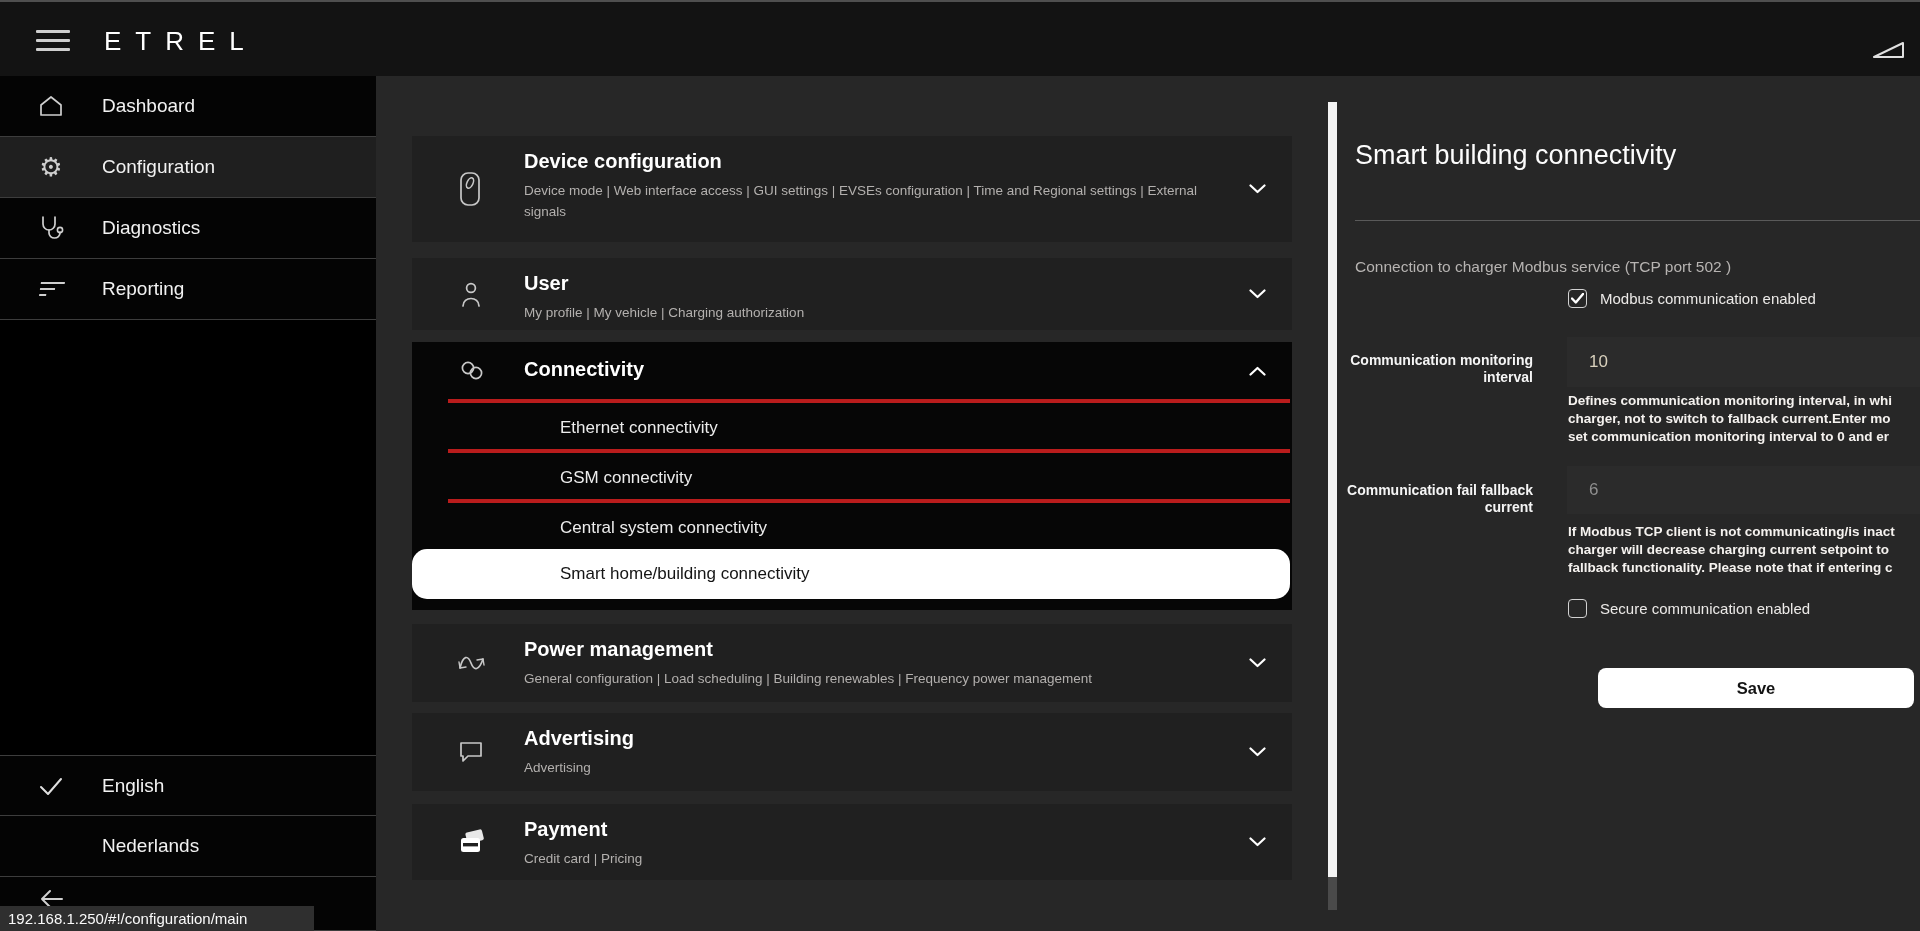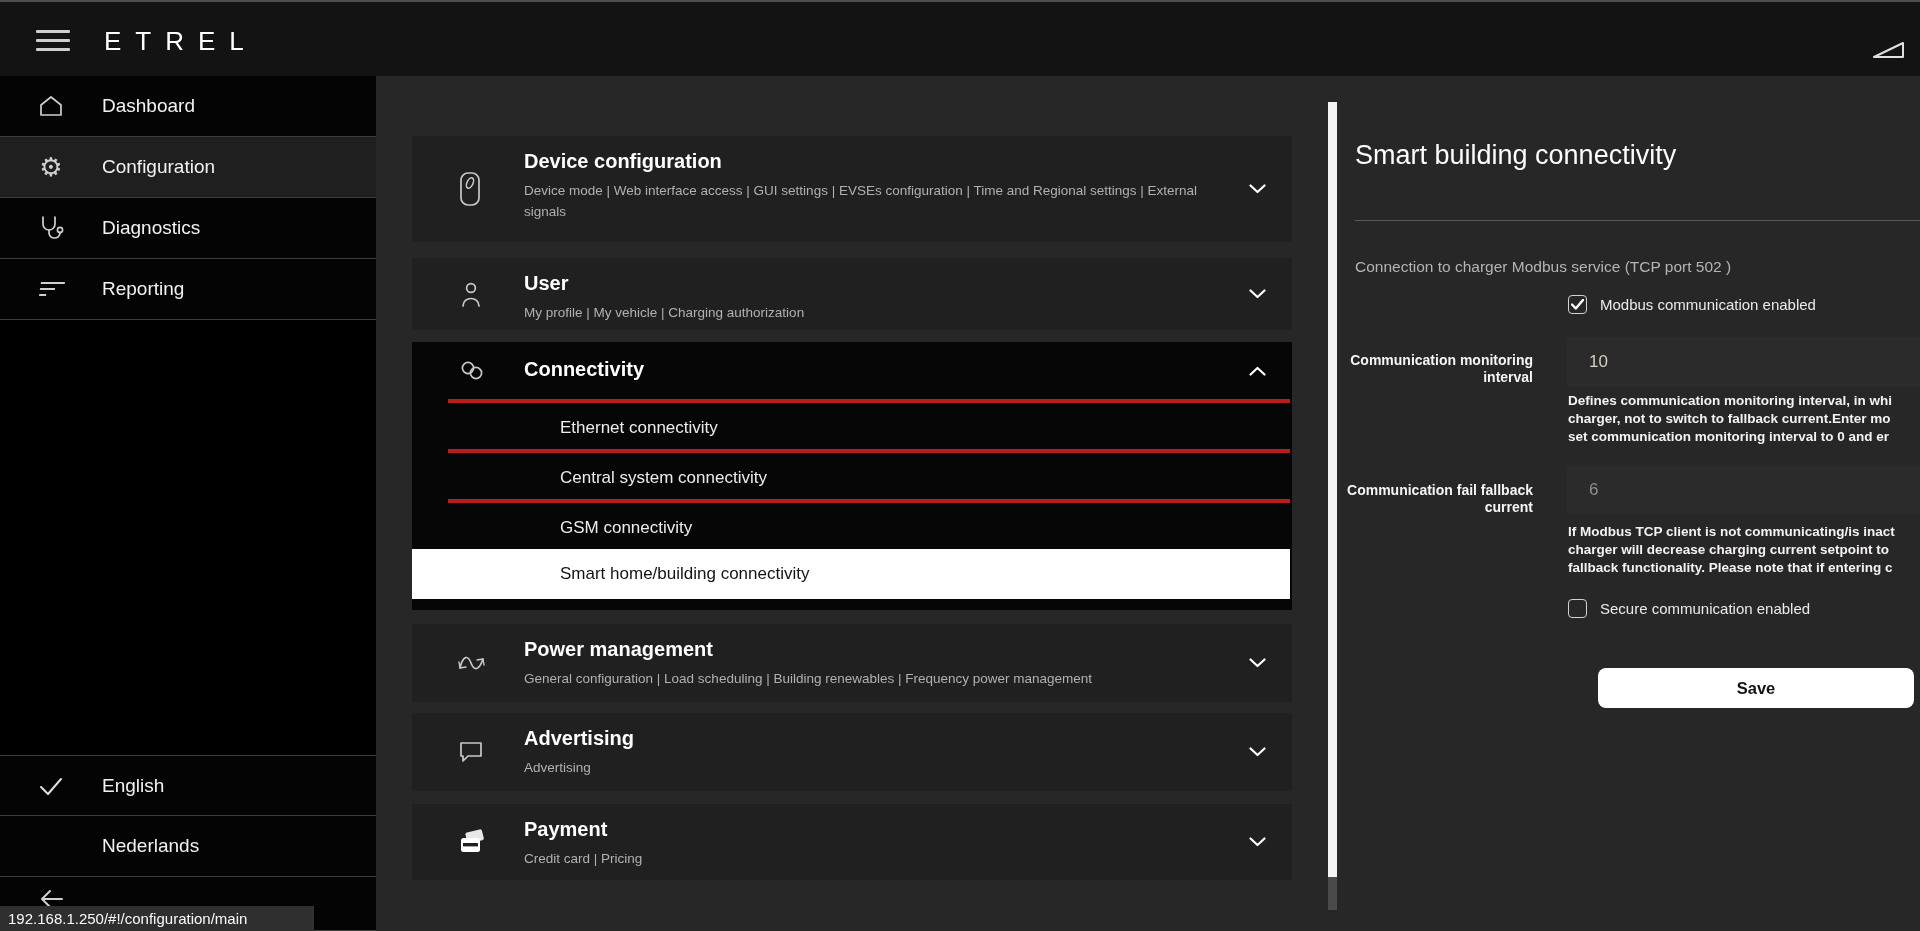--- a/index.html
+++ b/index.html
@@ -39,21 +39,21 @@
   .chev.up svg{transform:rotate(180deg);}
 
   
   .card.expanded{background:#060606;}
   .conn-header{position:relative;height:57px;}
   .conn-header .card-title{top:16px;}
   .conn-header .card-icon{top:29px;}
   .conn-header .chev{top:29px;}
   .conn-item{position:relative;height:50px;line-height:50px;padding-left:112px;font-size:17px;color:#ececec;
              border-top:4px solid #b91c1c;box-sizing:border-box;margin-left:36px;margin-right:2px;cursor:pointer;}
-  .conn-item.selected{margin-left:0;margin-right:2px;padding-left:148px;background:#fff;color:#141414;border-top:none;}
+  .conn-item.selected{margin-left:0;margin-right:2px;padding-left:148px;background:#fff;color:#141414;border-top:none;border-radius:15px;}
 
   
   .scroll-track{position:absolute;left:1328px;top:102px;width:9px;height:808px;background:transparent;}
   .scroll-thumb{position:absolute;left:0;top:0;width:9px;height:775px;background:#f4f4f4;}
   .scroll-rest{position:absolute;left:0;top:775px;width:9px;height:33px;background:#4a4a4a;}
 
   .panel-title{position:absolute;left:1355px;top:140px;font-size:27px;color:#fdfdfd;}
   .panel-divider{position:absolute;left:1355px;top:220px;width:565px;border-bottom:1px solid #5a5a5a;}
   .panel-sub{position:absolute;left:1355px;top:258px;font-size:15.5px;color:#b7b4b2;}
 
@@ -199,22 +199,22 @@
             </svg>
         </span>
         <div class="card-title">Connectivity</div>
         <span class="chev up">
           <svg width="17" height="10" viewBox="0 0 17 10">
               <polyline points="1.5,1.5 8.5,8 15.5,1.5" fill="none" stroke="#fff" stroke-width="2.2" stroke-linecap="round" stroke-linejoin="round"></polyline>
             </svg>
         </span>
       </div>
       <div class="conn-item">Ethernet connectivity</div>
+      <div class="conn-item">GSM connectivity</div>
       <div class="conn-item">Central system connectivity</div>
-      <div class="conn-item">GSM connectivity</div>
       <div class="conn-item selected">Smart home/building connectivity</div>
     </div>
 
     <div class="card" style="top:624px;height:78px;">
       <span class="card-icon">
         <svg width="28" height="22" viewBox="0 0 28 22">
             <path d="M2 16 C5 3 10 3 13 11 C16 19 21 19 25 7" fill="none" stroke="#c8c8c8" stroke-width="1.7" stroke-linecap="round"></path>
             <path d="M2 16 L1 10 M2 16 L8 15" fill="none" stroke="#c8c8c8" stroke-width="1.4" stroke-linecap="round"></path>
             <path d="M25 7 L26 13 M25 7 L19 8" fill="none" stroke="#c8c8c8" stroke-width="1.4" stroke-linecap="round"></path>
           </svg>
@@ -264,21 +264,21 @@
   <div class="scroll-track">
     <div class="scroll-thumb"></div>
     <div class="scroll-rest"></div>
   </div>
 
   <section>
     <h1 class="panel-title" style="margin:0;font-weight:400;">Smart building connectivity</h1>
     <div class="panel-divider"></div>
     <div class="panel-sub">Connection to charger Modbus service (TCP port 502 )</div>
 
-    <div class="check-row" style="left:1568px;top:295px;justify-content:center;">
+    <div class="check-row" style="left:1568px;top:289px;justify-content:center;">
       <span class="checkbox checked">
         <svg width="13" height="11" viewBox="0 0 13 11">
             <polyline points="1,5.5 4.8,9.5 12,1" fill="none" stroke="#fff" stroke-width="2.4" stroke-linecap="round" stroke-linejoin="round"></polyline>
           </svg>
       </span>
       <span class="check-label">Modbus communication enabled</span>
     </div>
 
     <div class="field-label" style="top:352px;">Communication monitoring interval</div>
     <div class="field-input val-active" style="top:337px;">10</div>

